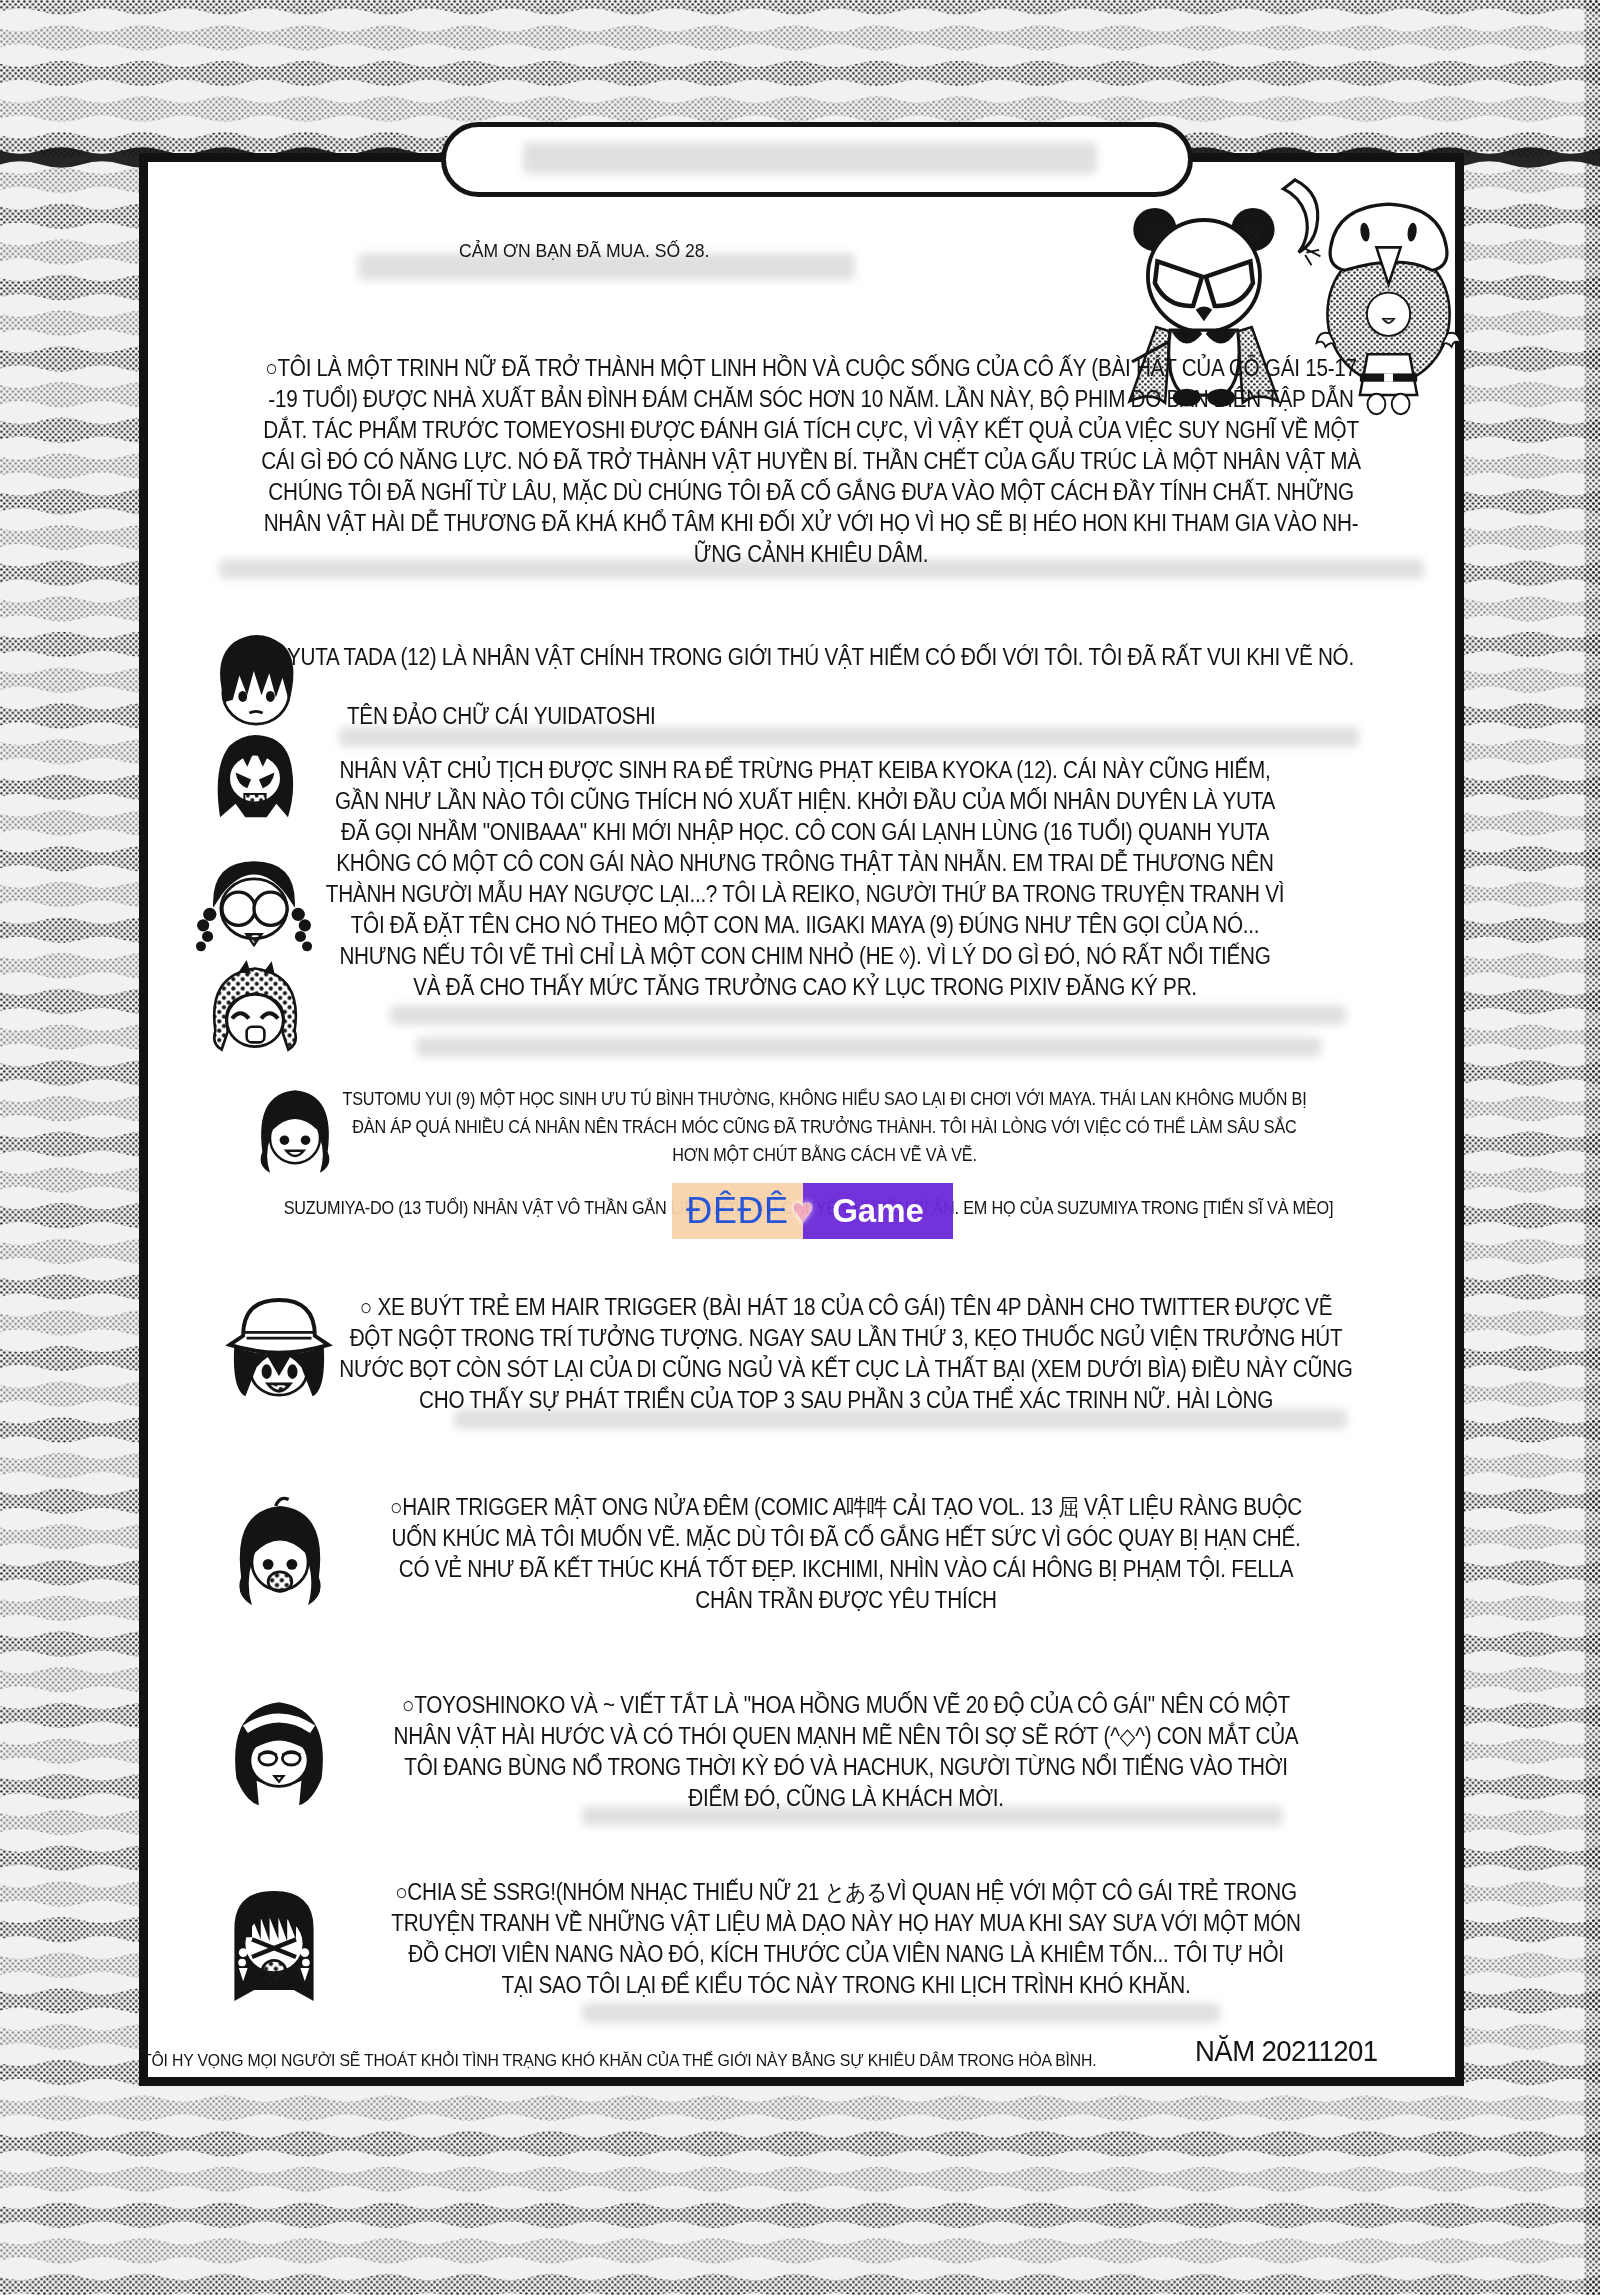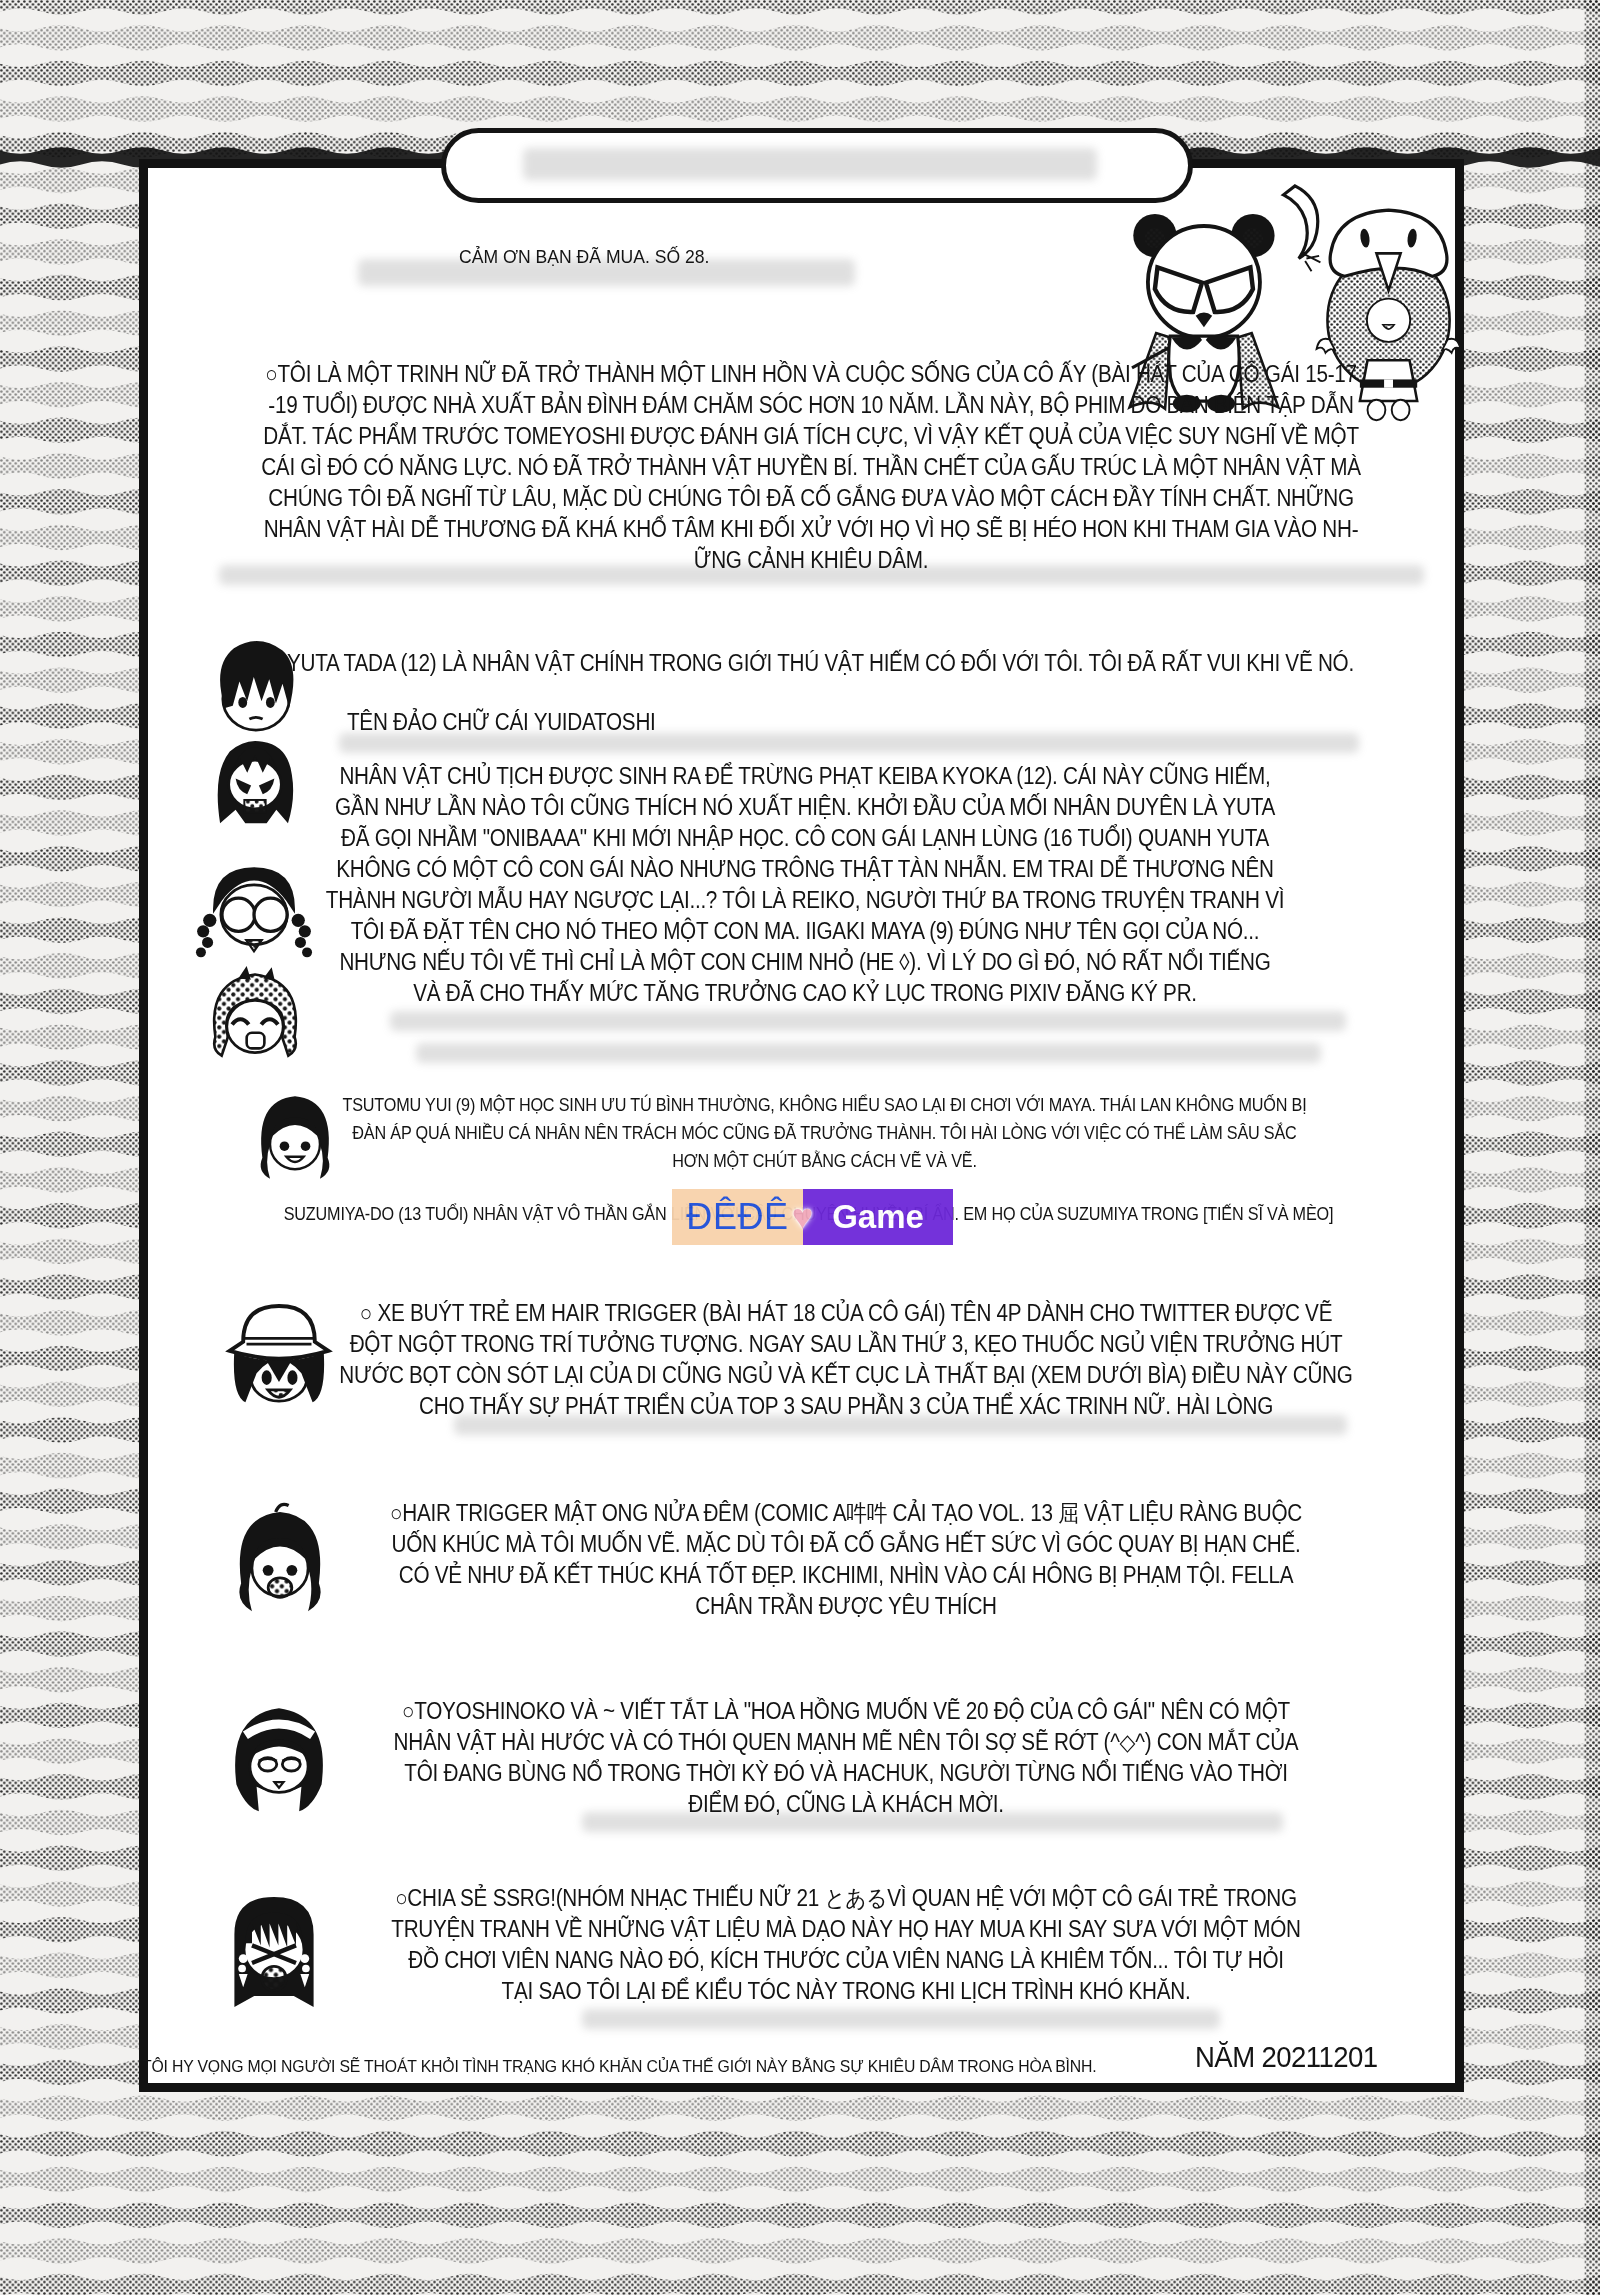--- a/index.html
+++ b/index.html
@@ -1,20 +1,20 @@
 <!DOCTYPE html>
 <html style="font-size:10.2px"><head>
 <meta charset="utf-8">
 <style>
   *{box-sizing:border-box;margin:0;padding:0}
   html,body{width:1600px;height:2295px}
   body{position:relative;overflow:hidden;background:#f2f1ef;
        font-family:"Liberation Sans","DejaVu Sans",sans-serif;color:#141414}
   #bg{position:absolute;left:0;top:0;z-index:0}
-  .page{position:absolute;left:139px;top:159px;width:1325px;height:1933px;
+  .page{position:absolute;left:139px;top:153px;width:1325px;height:1933px;
         background:#fff;border:9px solid #121212;z-index:1}
   .txt{white-space:pre-line;letter-spacing:-0.3px;line-height:31px;font-size:23px;
        text-align:center;transform:scaleX(.9);transform-origin:50% 0;z-index:3;position:absolute}
   .leftal{text-align:left;transform-origin:0 0}
   .small{font-size:18px;line-height:28px;letter-spacing:-0.2px}
   .ghost{position:absolute;height:20.4px;background:#8f8f8f;opacity:.28;filter:blur(4.5px);
          border-radius:5.7px;z-index:2}
   .av{position:absolute;z-index:2}
   .banner{position:absolute;left:293px;top:-40px;width:752px;height:75px;background:#fff;
           border:5.7px solid #141414;border-radius:40px;z-index:5}

